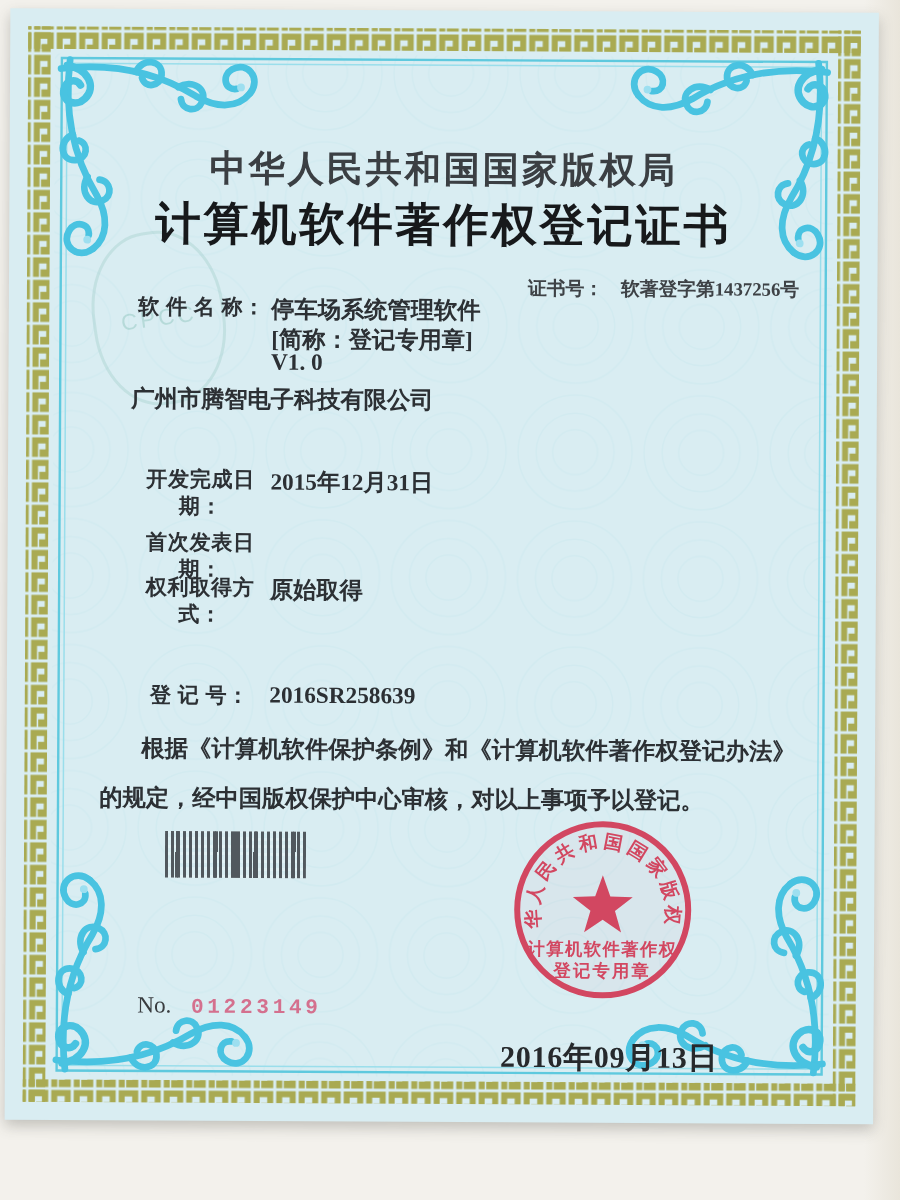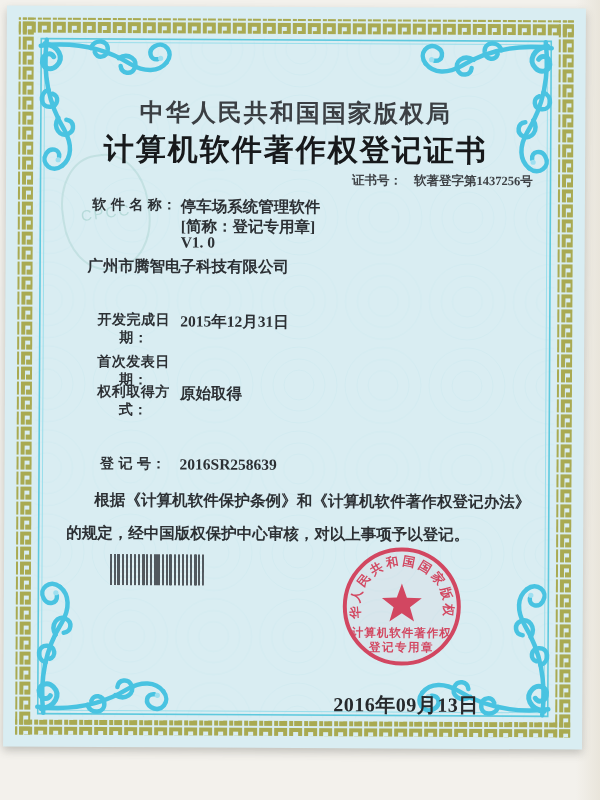--- a/index.html
+++ b/index.html
@@ -18,21 +18,21 @@
   .border-svg{position:absolute;left:0;top:0;width:579px;height:741px;}
   .authority{
     top:90px;left:0;width:100%;text-align:center;
     font-size:24px;font-weight:700;letter-spacing:2px;color:#3b3f43;
   }
   .cert-title{
     top:123px;left:0;width:100%;text-align:center;
     font-size:30px;font-weight:700;letter-spacing:2px;color:#17191b;
   }
   .certno{
-    top:165px;left:346px;display:flex;gap:12px;
+    top:177px;left:346px;display:flex;gap:12px;
     font-size:12.5px;font-weight:600;color:#3e4246;
   }
   .row{position:absolute;left:82px;display:flex;color:#2c3034;font-weight:700;}
   .row .lbl{width:93px;flex:none;font-size:14px;letter-spacing:.5px;text-align:center;}
   .row .val{font-size:15.5px;white-space:nowrap;}
   .r0{top:190px}.r1{top:210px}.r2{top:227px}.r3{top:250px}
   .r4{top:305px}.r5{top:347px}.r6{top:377px}.r7{top:409px}.r8{top:449px}
   .statement{
     top:477px;left:62px;width:464px;
     font-size:15.5px;line-height:33px;text-indent:1.8em;text-align:justify;
@@ -159,20 +159,24 @@
   </div>
   <div class="abs row r8">
     <span class="lbl">登  记  号：</span>
     <span class="val">2016SR258639</span>
   </div>
 
   <div class="abs statement">根据《计算机软件保护条例》和《计算机软件著作权登记办法》的规定，经中国版权保护中心审核，对以上事项予以登记。</div>
 
   <div class="abs barcode"></div>
 
+  <div class="abs serial">
+    <span class="serial-label">No.</span>
+    <span class="serial-number">01223149</span>
+  </div>
 
   <div class="abs stamp-date">2016年09月13日</div>
 
   <svg class="abs stamp" viewBox="0 0 144 144">
     <circle cx="72" cy="72" r="57" fill="rgba(210,58,85,0.04)" stroke="#d23a55" stroke-width="4"></circle>
     <path id="arcPath" d="M 31.6 86.5 A 42.5 42.5 0 1 1 112.4 86.5" fill="none"></path>
     <text font-size="12.5" font-weight="700" fill="#d23a55" letter-spacing="3">
       <textPath href="#arcPath" startOffset="50%" text-anchor="middle">中华人民共和国国家版权局</textPath>
     </text>
     <polygon fill="#d23a55" points="72,49 77.05,63.04 91.97,63.51 80.18,72.66 84.34,86.99 72,78.6 59.66,86.99 63.82,72.66 52.03,63.51 66.95,63.04"></polygon>

